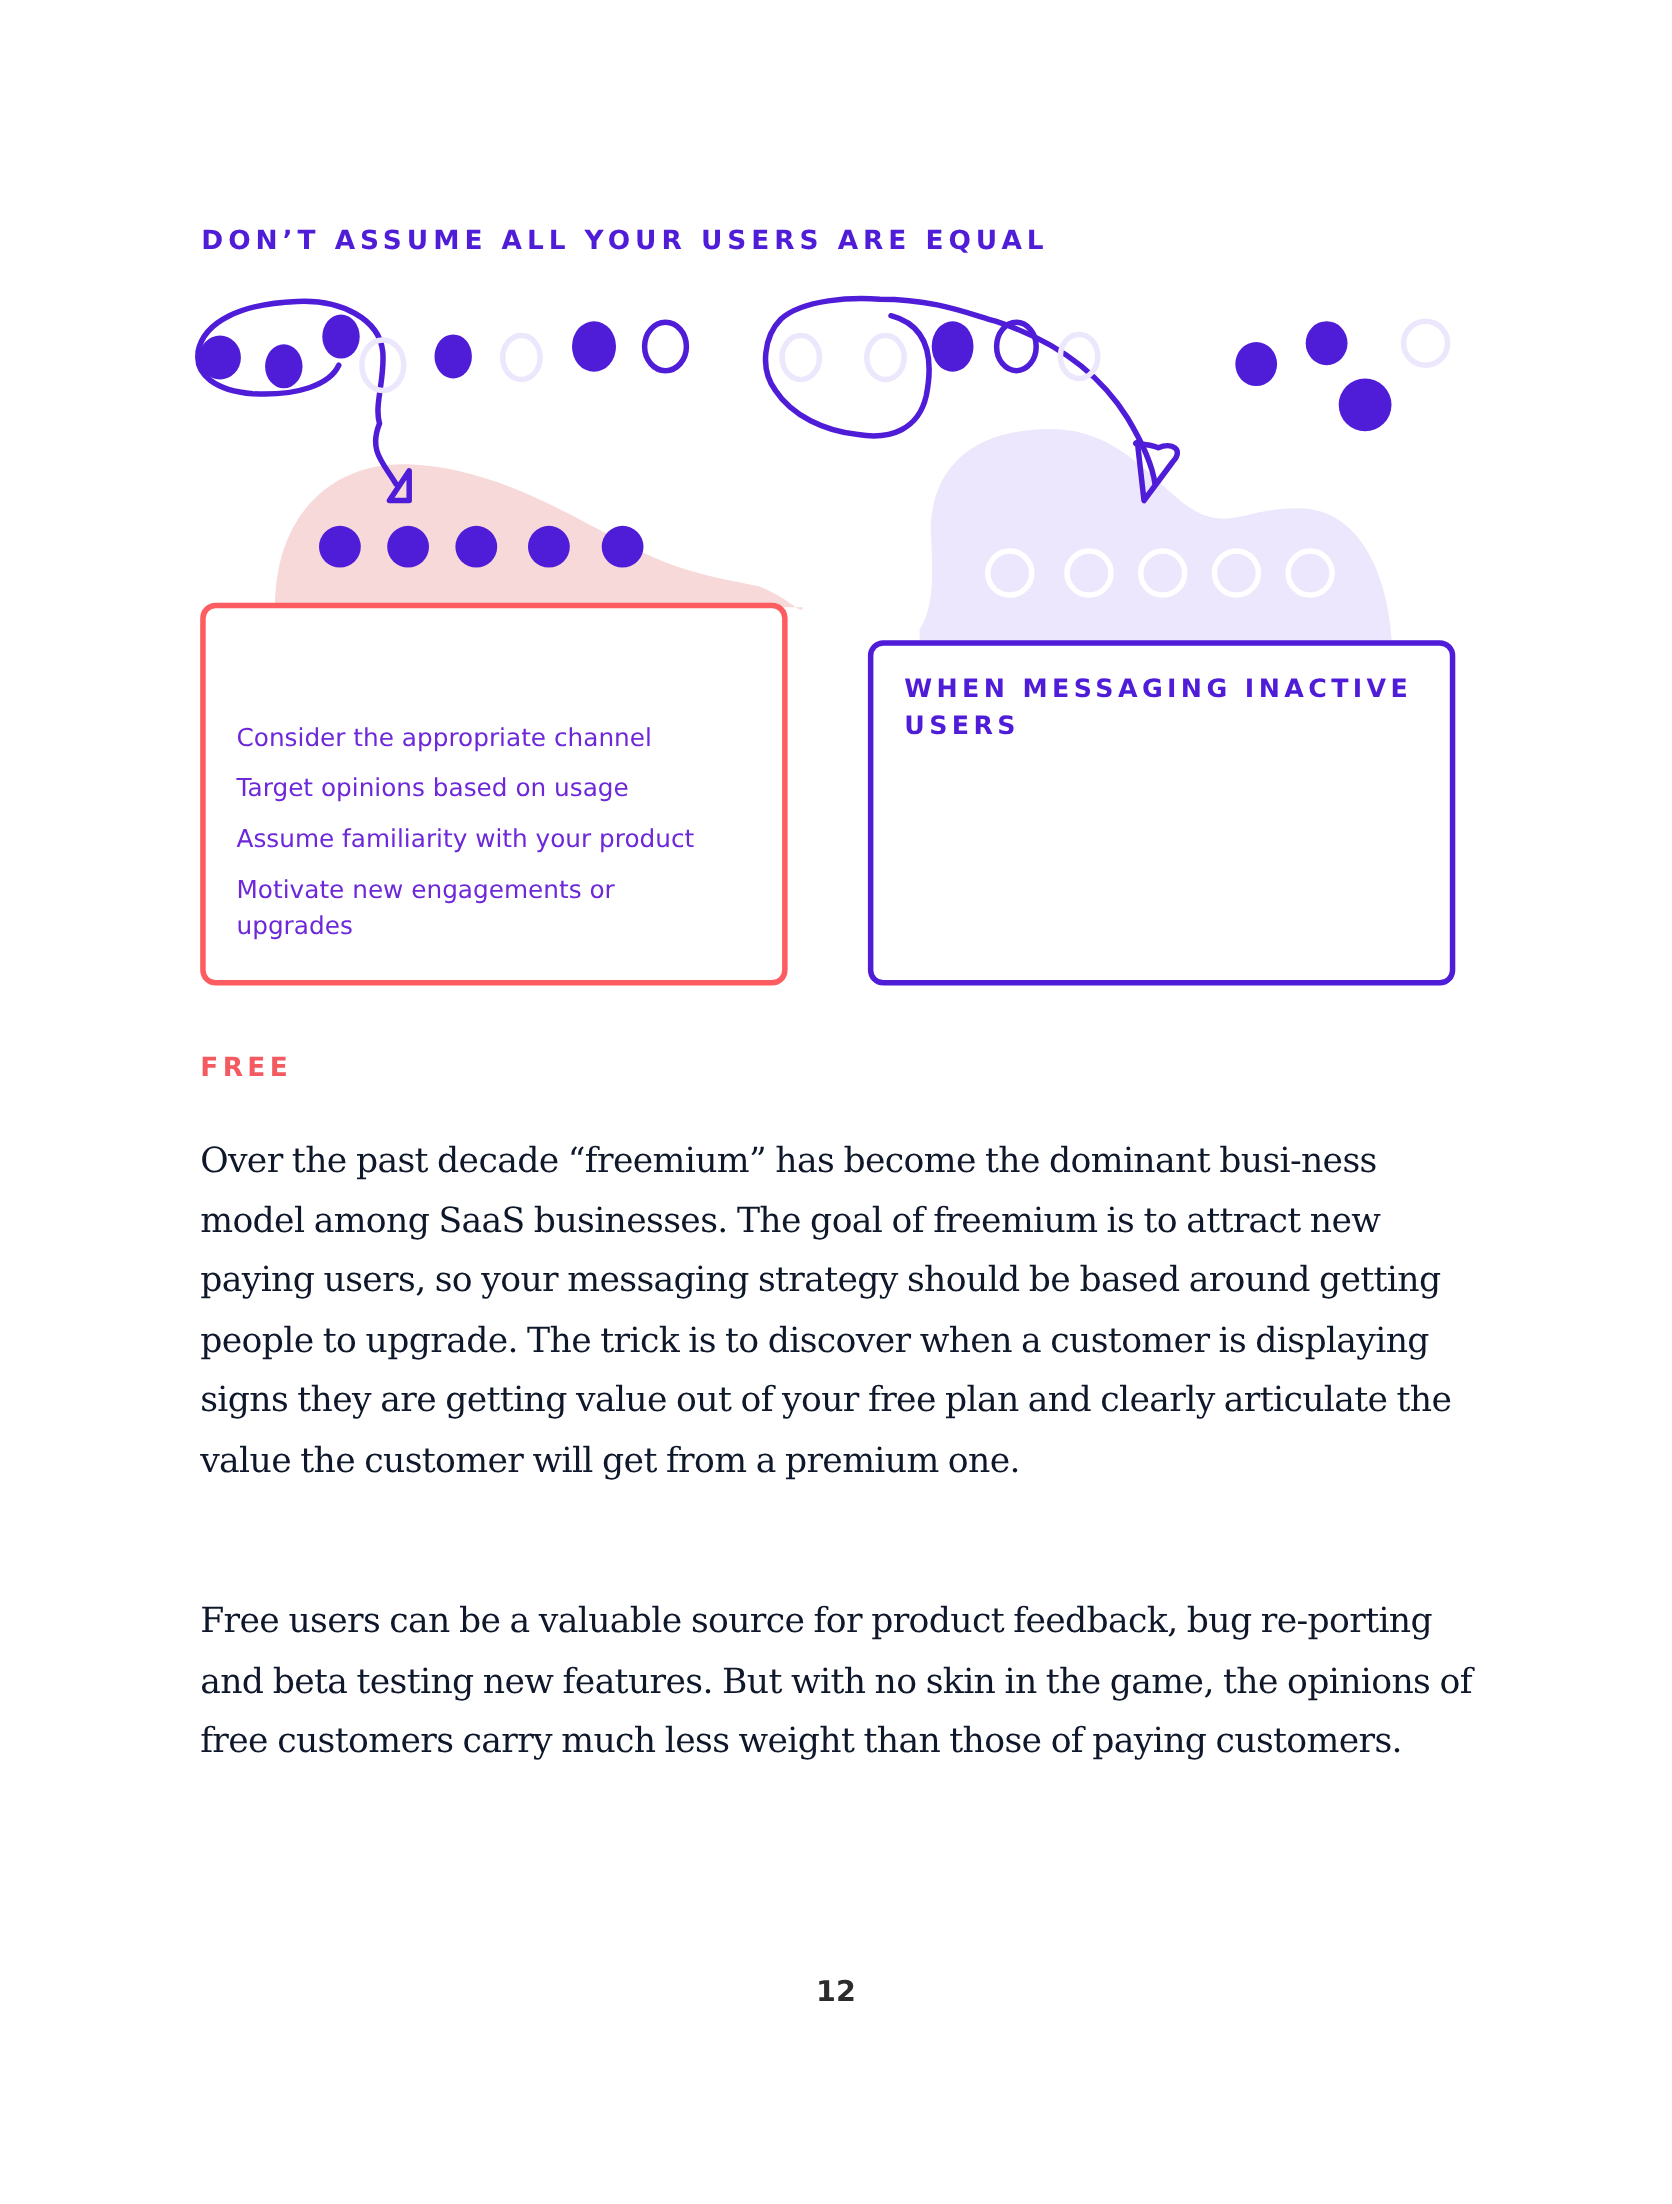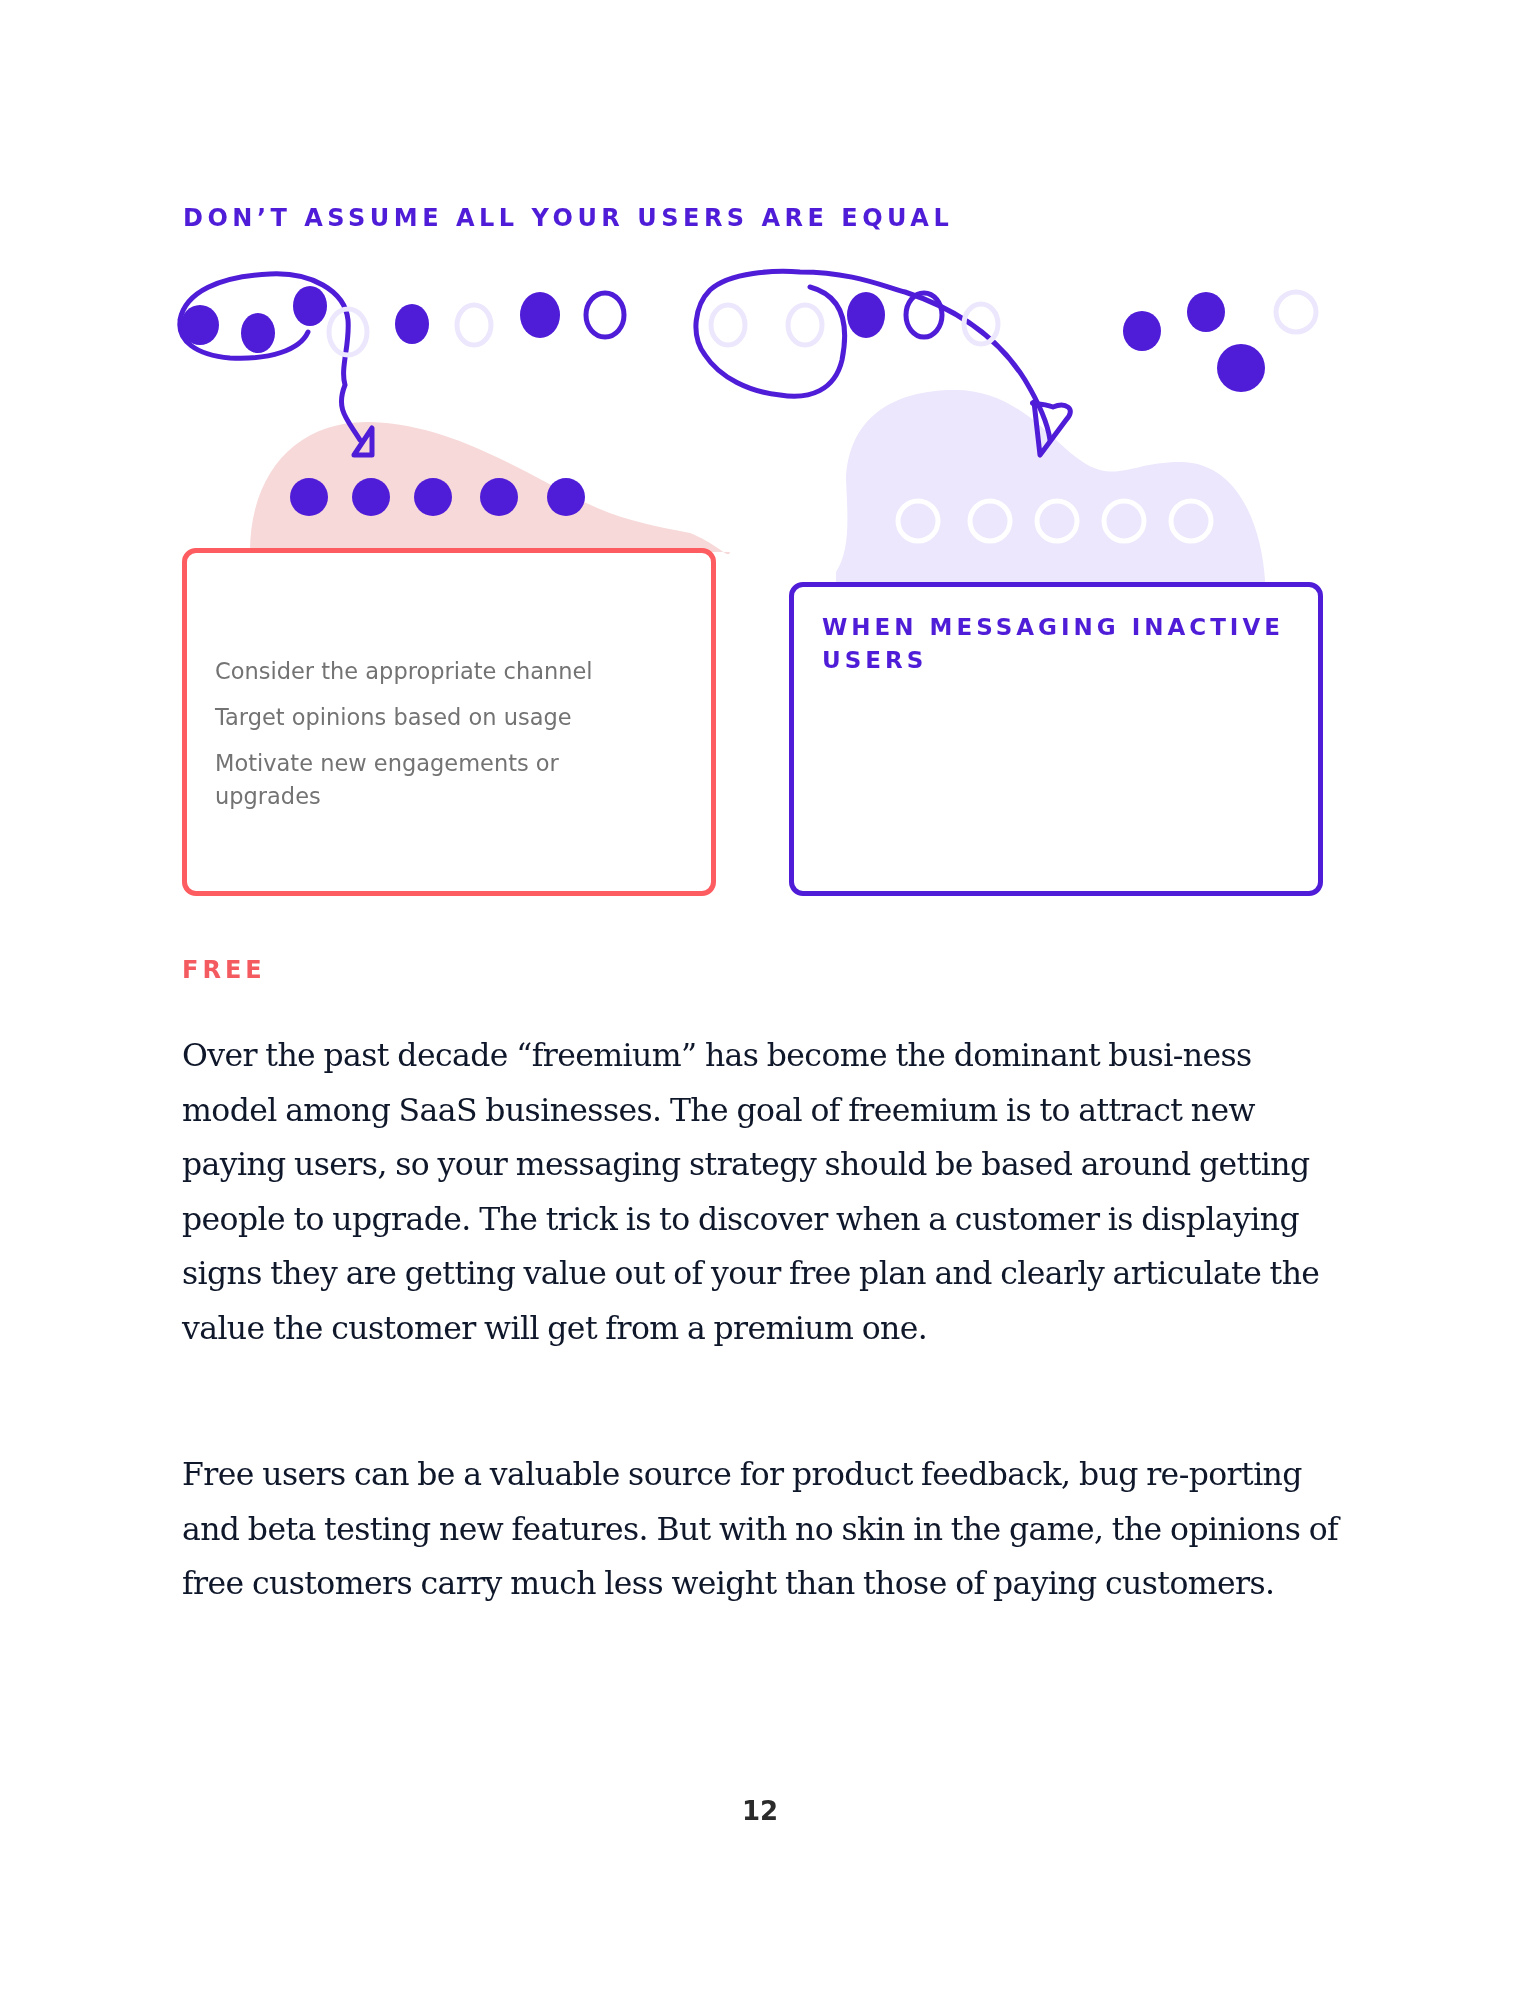--- a/index.html
+++ b/index.html
@@ -21,21 +21,21 @@
   }
   #card-active { left: 182px; top: 548px; width: 534px; height: 348px; border: 5px solid #fd5c60; }
   #card-inactive { left: 789px; top: 582px; width: 534px; height: 314px; border: 5px solid #4f1cd8; }
   .card-title {
     position: absolute; left: 28px; top: 24px; width: 470px;
     font-family: "DejaVu Sans", sans-serif; font-weight: bold; font-size: 23px;
     letter-spacing: 4px; line-height: 33px; color: #4f1cd8; text-transform: uppercase;
   }
   .card-list {
     position: absolute; left: 28px; top: 102px; margin: 0; padding: 0; list-style: none;
-    font-family: "DejaVu Sans", sans-serif; font-size: 22.5px; color: #737373;
+    font-family: "DejaVu Sans", sans-serif; font-size: 22.5px; color: #6d28d9;
   }
   .card-list li { margin: 0 0 13px 0; line-height: 33px; }
   #free-heading { left: 182px; top: 956px; font-size: 24px; color: #f45b60; letter-spacing: 4px; }
   .body-para {
     position: absolute; left: 182px; width: 1160px; margin: 0;
     font-family: "DejaVu Serif", serif; font-size: 31.5px; line-height: 54.5px; color: #0f172a;
     letter-spacing: -0.6px; word-spacing: -1px;
   }
   #para-1 { top: 1028px; }
   #para-2 { top: 1447px; }
@@ -90,20 +90,21 @@
   <ellipse cx="990" cy="521" rx="20" ry="20" fill="none" stroke="#ffffff" stroke-width="5"></ellipse>
   <ellipse cx="1057" cy="521" rx="20" ry="20" fill="none" stroke="#ffffff" stroke-width="5"></ellipse>
   <ellipse cx="1124" cy="521" rx="20" ry="20" fill="none" stroke="#ffffff" stroke-width="5"></ellipse>
   <ellipse cx="1191" cy="521" rx="20" ry="20" fill="none" stroke="#ffffff" stroke-width="5"></ellipse>
 </svg>
 
 <div class="card" id="card-active">
   <ul class="card-list">
     <li>Consider the appropriate channel</li>
     <li>Target opinions based on usage</li>
+    <li>Assume familiarity with your product</li>
     <li style="width:400px">Motivate new engagements or upgrades</li>
   </ul>
 </div>
 
 <div class="card" id="card-inactive">
   <div class="card-title">WHEN MESSAGING INACTIVE USERS</div>
 </div>
 
 <div class="abs section-heading" id="free-heading">FREE</div>
 

